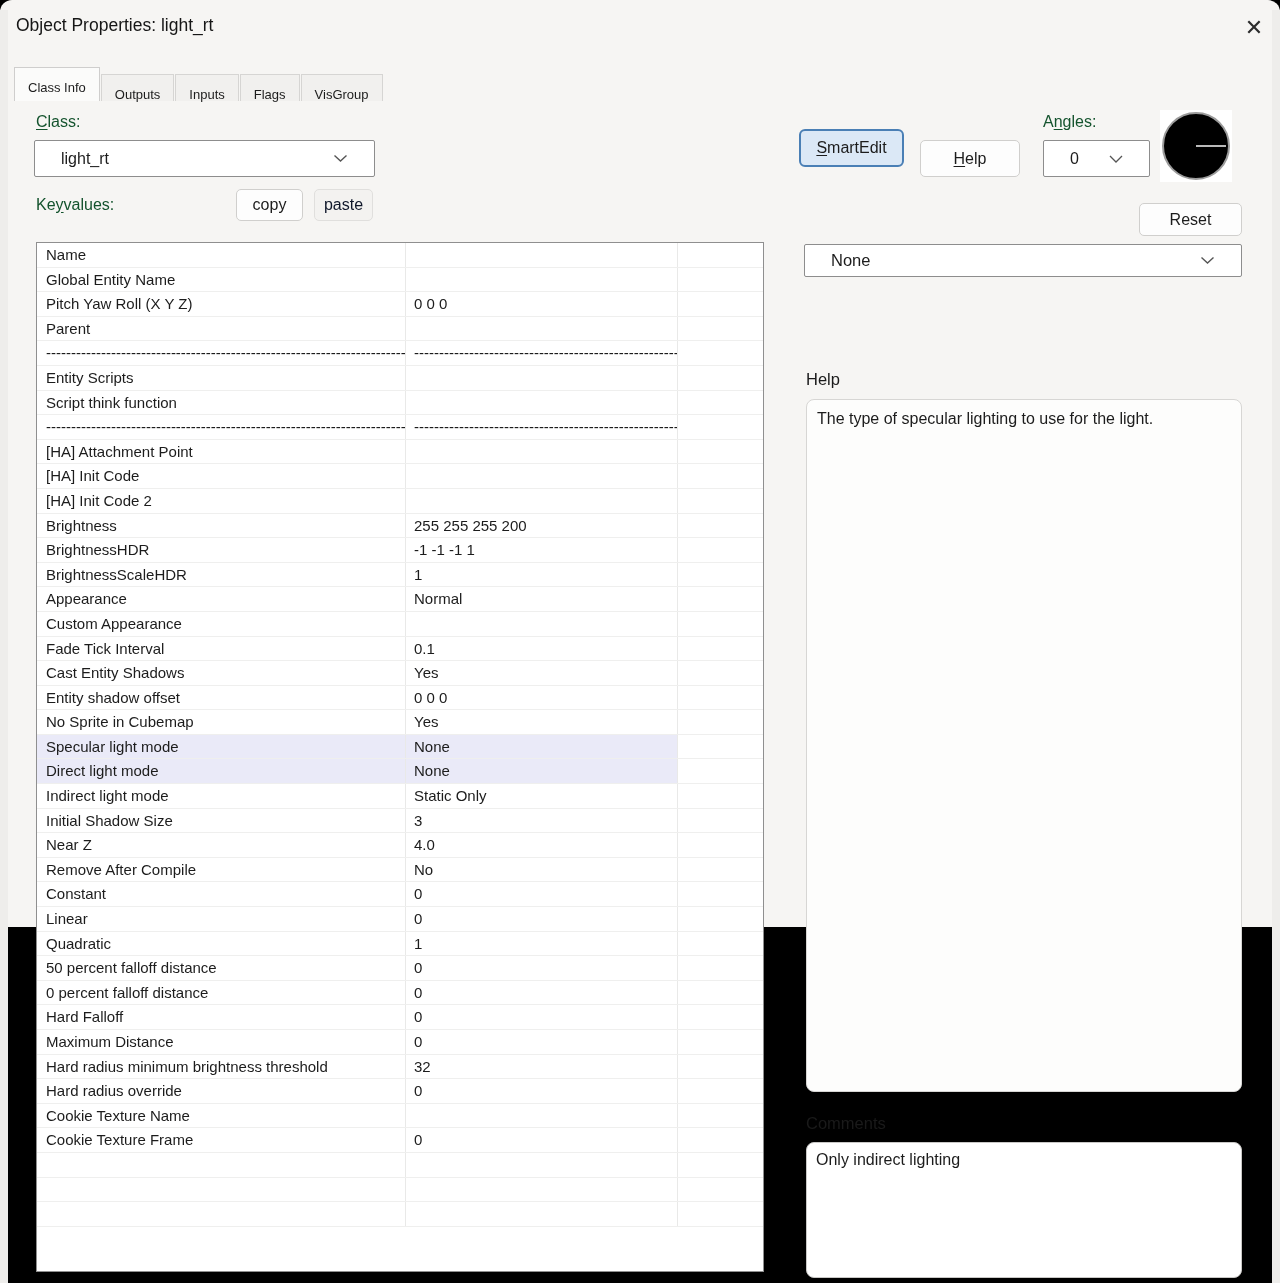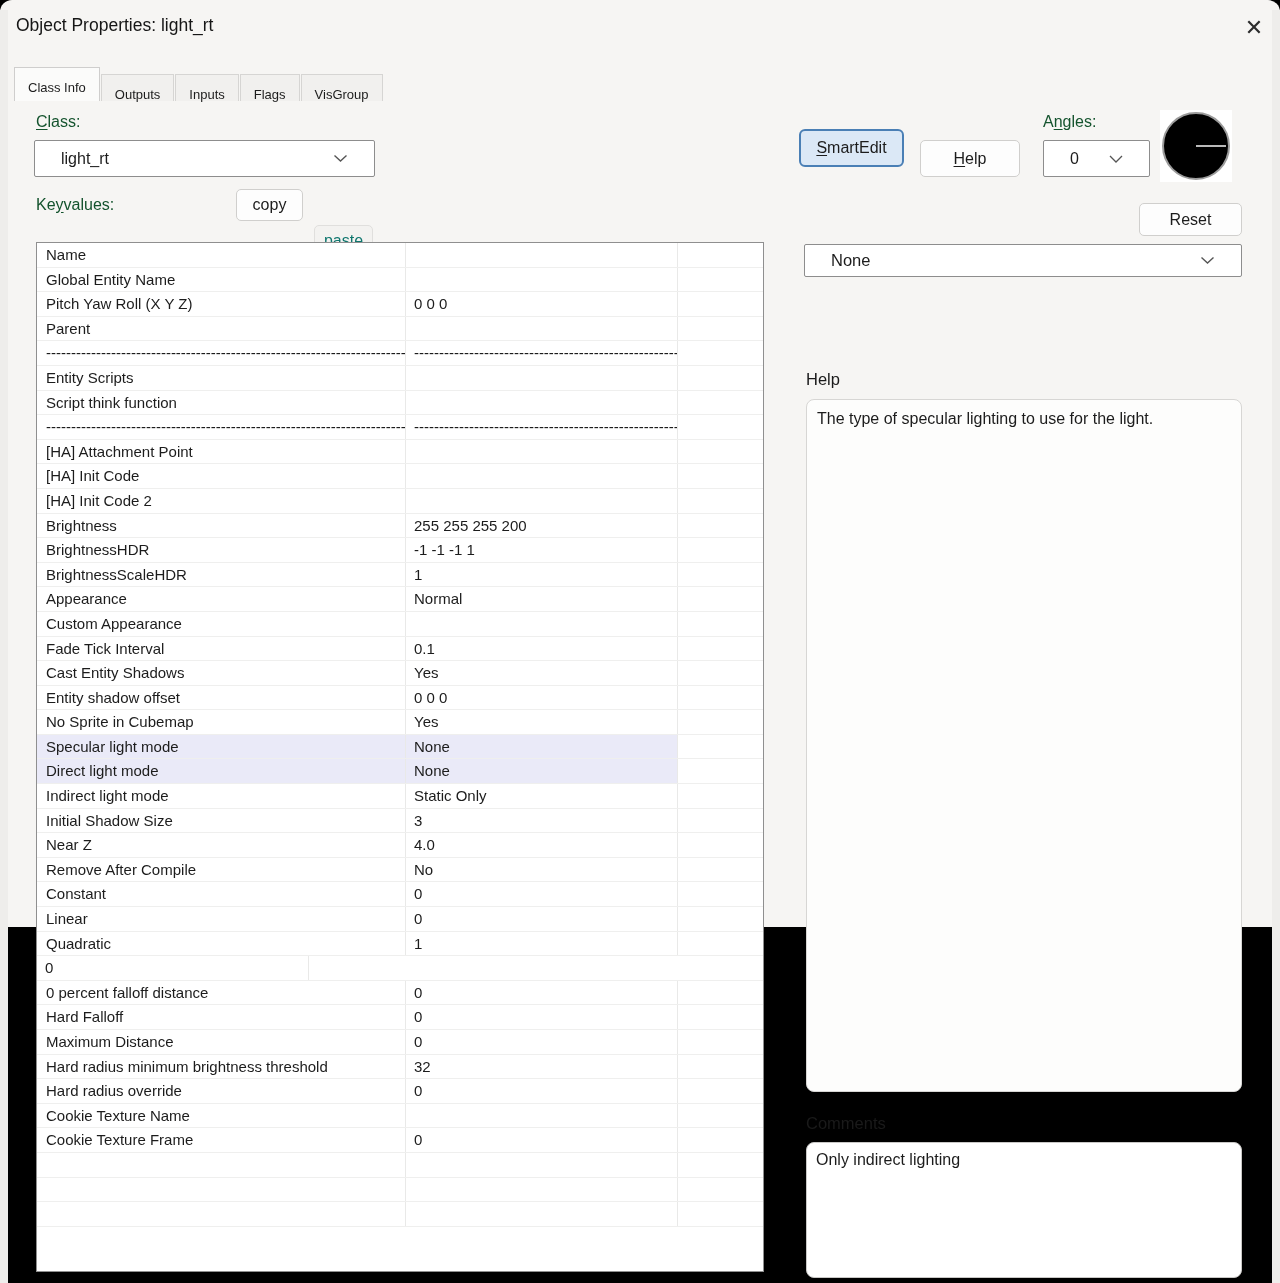--- a/index.html
+++ b/index.html
@@ -27,21 +27,21 @@
   .lbl { position:absolute; font-size:16px; color:#14532d; }
 
   
   .select { position:absolute; background:#fff; border:1px solid #8d8d8d; border-radius:2px;
             display:flex; align-items:center; padding:0 26px; font-size:16px; cursor:pointer; }
   .select .chev { margin-left:auto; display:flex; align-items:center; }
 
   .btn { position:absolute; background:#fdfdfd; border:1px solid #d0cfcd; border-radius:5px;
          font-size:16px; display:flex; align-items:center; justify-content:center; cursor:pointer; }
   .btn.primary { background:#dbe8f6; border:2px solid #4a7fb5; border-radius:6px; }
-  .btn.disabled { background:#f3f2f0; border:1px solid #e0dfdd; color:#0f766e; cursor:default;margin-top:36px; }
+  .btn.disabled { background:#f3f2f0; border:1px solid #e0dfdd; color:#0f172a; cursor:default; }
 
   
   .dial { position:absolute; left:1160px; top:110px; width:72px; height:72px; background:#fff; cursor:pointer; }
   .dial-circle { position:absolute; left:2px; top:2px; width:68px; height:68px; border-radius:50%;
                  background:#000; border:2px solid #9b9b9b; }
   .dial-needle { position:absolute; left:36px; top:35px; width:30px; height:2px; background:#b9b9b9; }
 
   
   .ptable { position:absolute; left:36px; top:242px; width:728px; height:1030px;
             background:#fff; border:1px solid #8f8f8f; overflow:hidden; font-size:15px; }
@@ -276,20 +276,21 @@
           <div class="cell name">Linear</div>
           <div class="cell value">0</div>
           <div class="cell extra"></div>
         </div>
         <div class="trow">
           <div class="cell name">Quadratic</div>
           <div class="cell value">1</div>
           <div class="cell extra"></div>
         </div>
         <div class="trow">
+          <div class="cell name">50 percent falloff distance</div>
           <div class="cell value">0</div>
           <div class="cell extra"></div>
         </div>
         <div class="trow">
           <div class="cell name">0 percent falloff distance</div>
           <div class="cell value">0</div>
           <div class="cell extra"></div>
         </div>
         <div class="trow">
           <div class="cell name">Hard Falloff</div>

